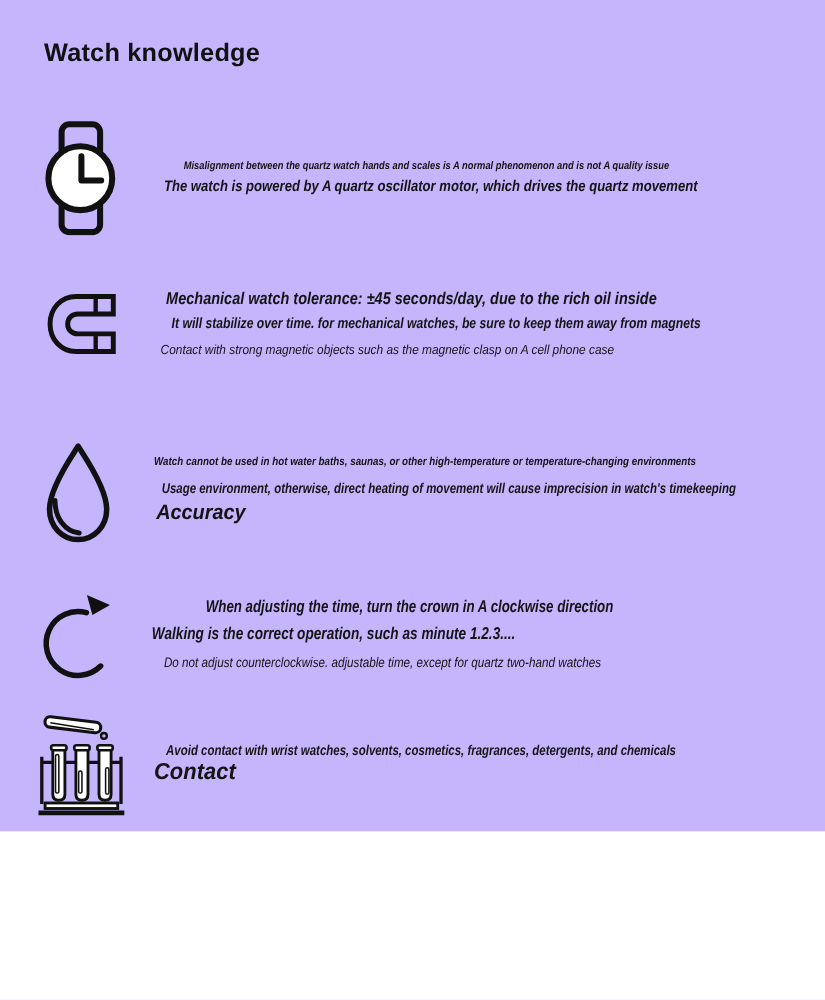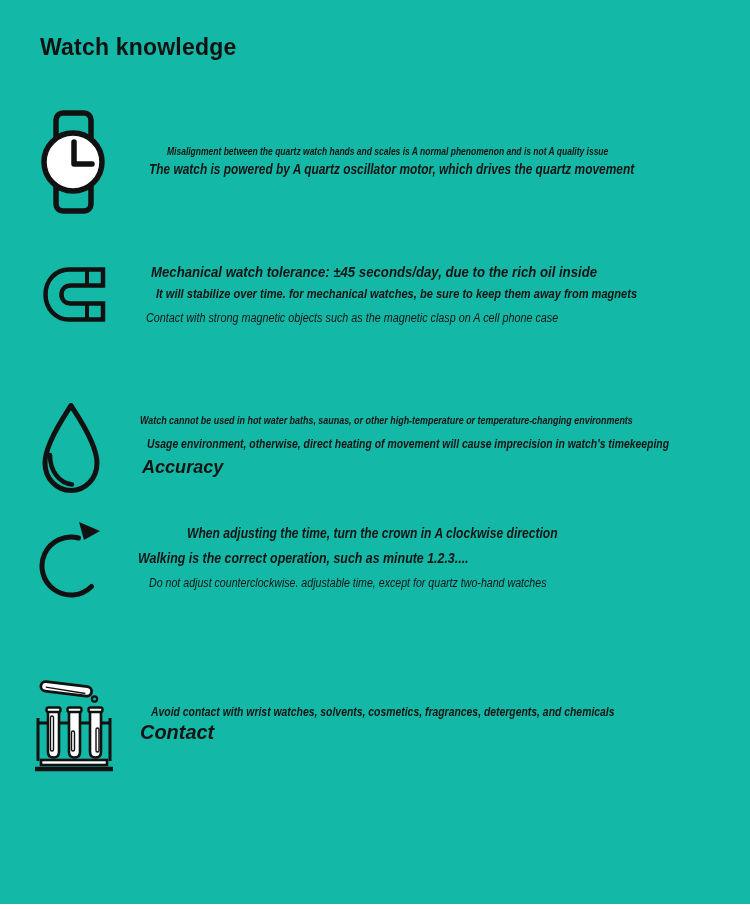--- a/index.html
+++ b/index.html
@@ -1,34 +1,34 @@
 <!DOCTYPE html>
 <html><head>
 <meta charset="utf-8">
 <style>
   html,body{margin:0;padding:0;background:#ffffff;}
   .page{
     position:relative;
-    width:750px;height:904px;
-    background:#14b8a6;
+    width:750px;height:756px;
+    background:#c4b5fd;
     font-family:"Liberation Sans", sans-serif;
     color:#111;
     overflow:hidden;
   }
   .title{
     position:absolute;left:40px;top:34px;
     font-size:23px;font-weight:700;letter-spacing:.2px;
     white-space:nowrap;color:#111;
   }
   .sec{position:absolute;left:0;width:750px;font-style:italic;}
   #sec1{top:108px;height:110px;}
   #sec2{top:260px;height:70px;text-align:right;}
   #sec3{top:400px;height:100px;}
-  #sec4{top:517px;height:92px;}
-  #sec5{top:670px;height:102px;}
+  #sec4{top:536px;height:92px;}
+  #sec5{top:640px;height:102px;}
   #sec6{top:788px;height:100px;}
   .icon{position:absolute;display:block;}
   #ic1{left:40px;top:2px;}
   #ic2{left:42px;top:6px;}
   #ic3{left:38px;top:2px;}
   #ic4{left:38px;top:3px;}
   #ic5{left:33px;top:3px;}
   #ic6{left:40px;top:2px;}
   .ln{
     position:absolute;white-space:nowrap;font-weight:700;color:#141414;

